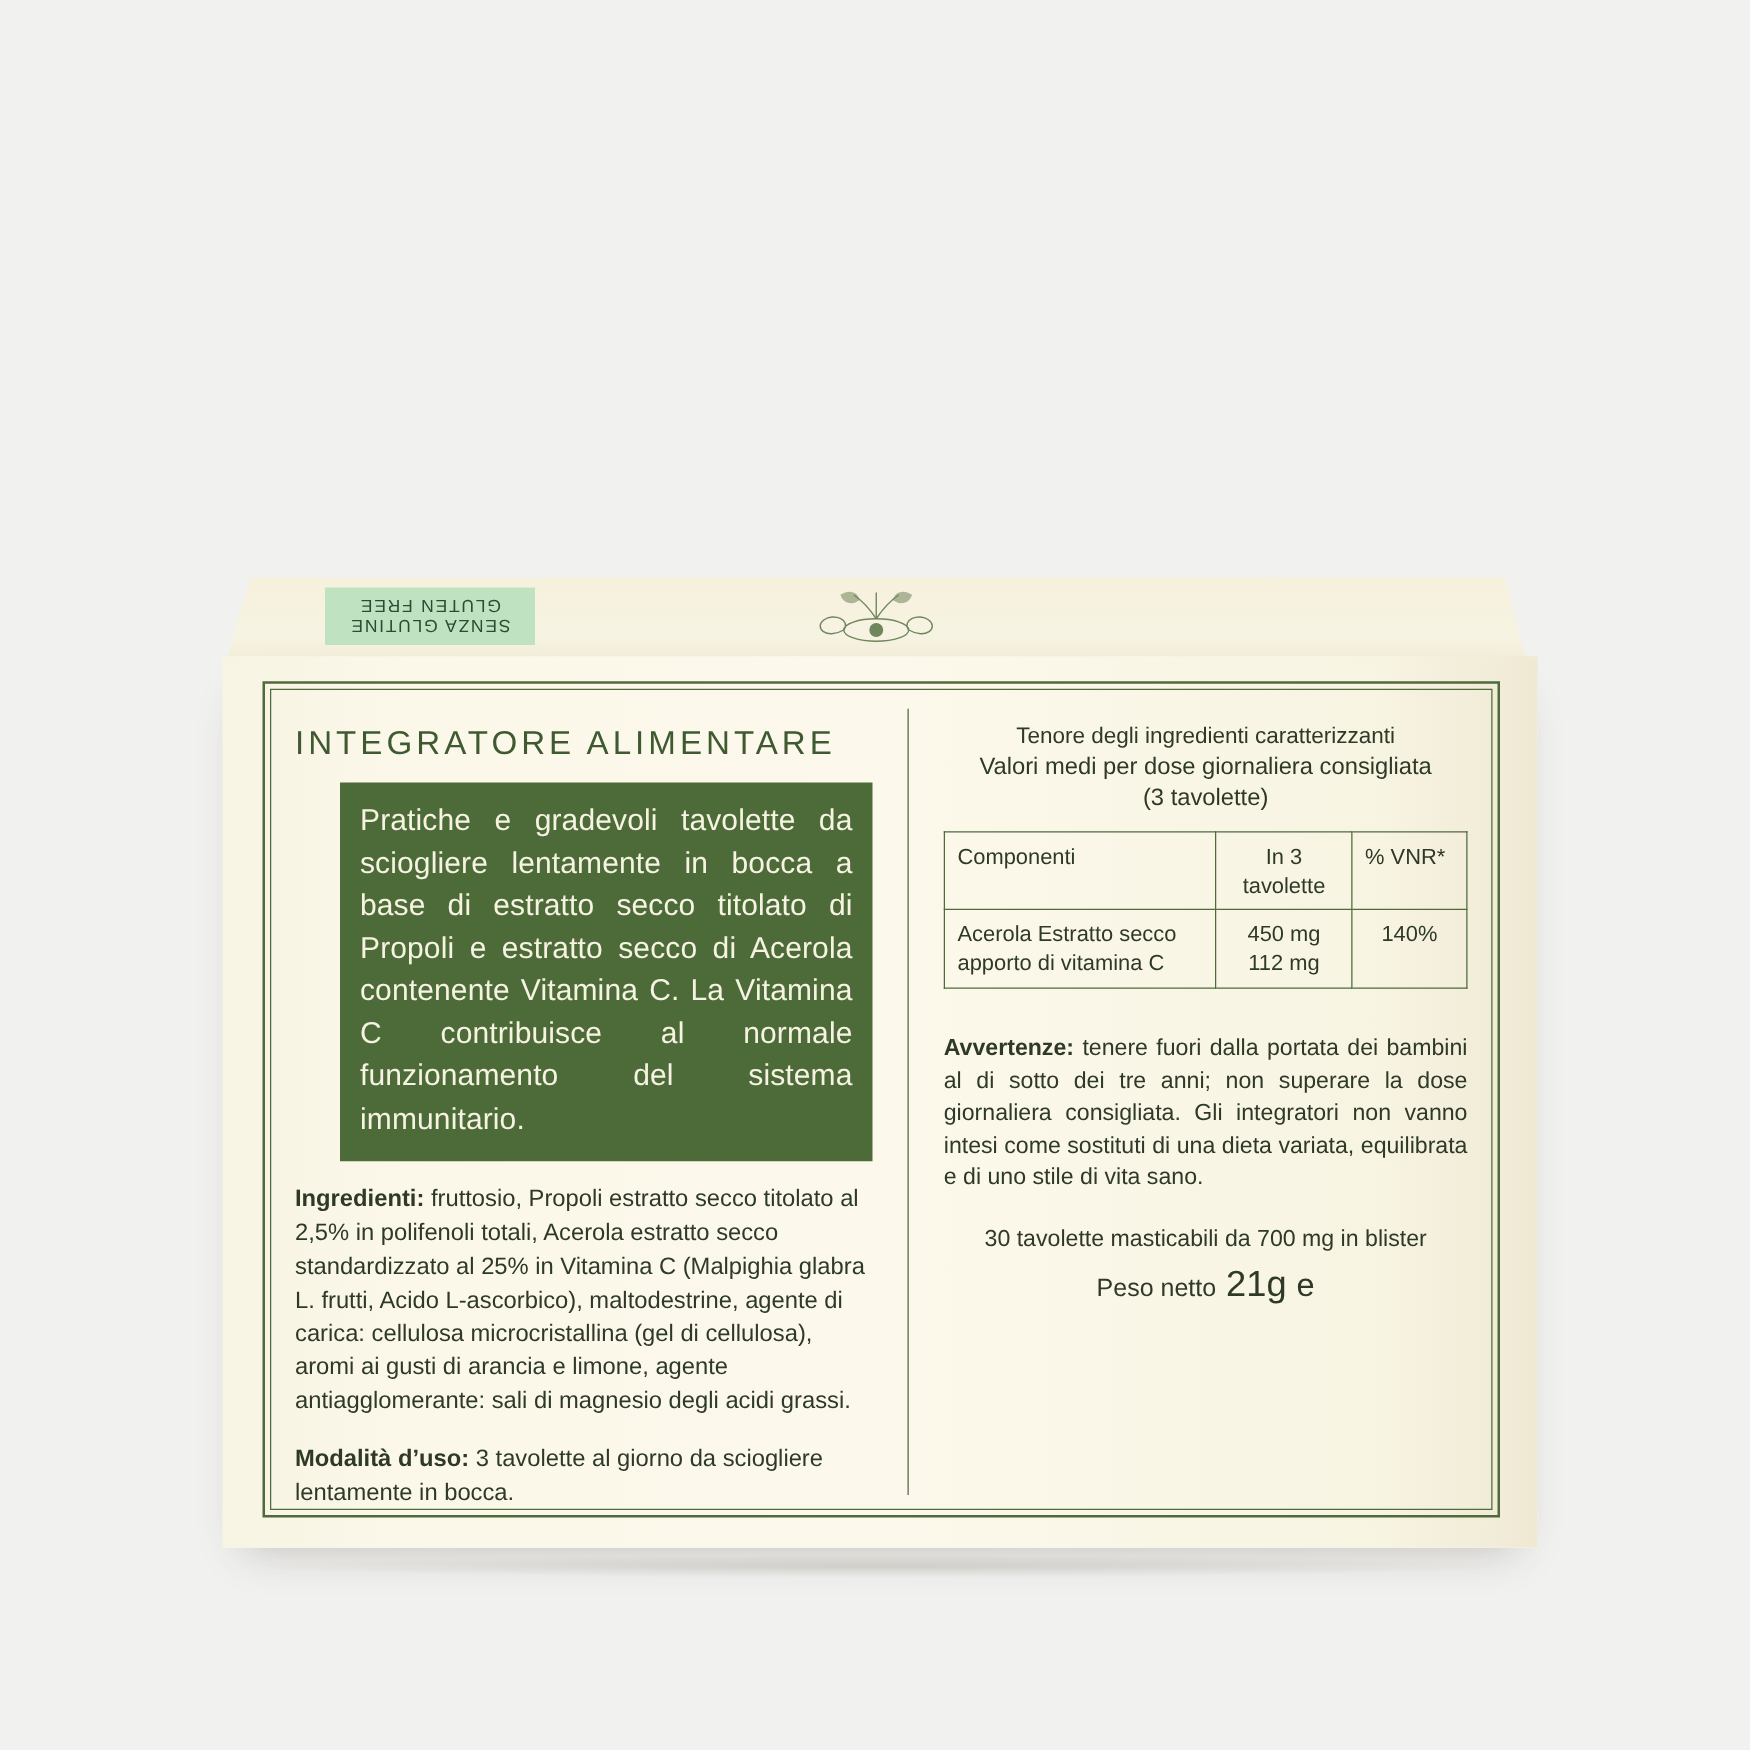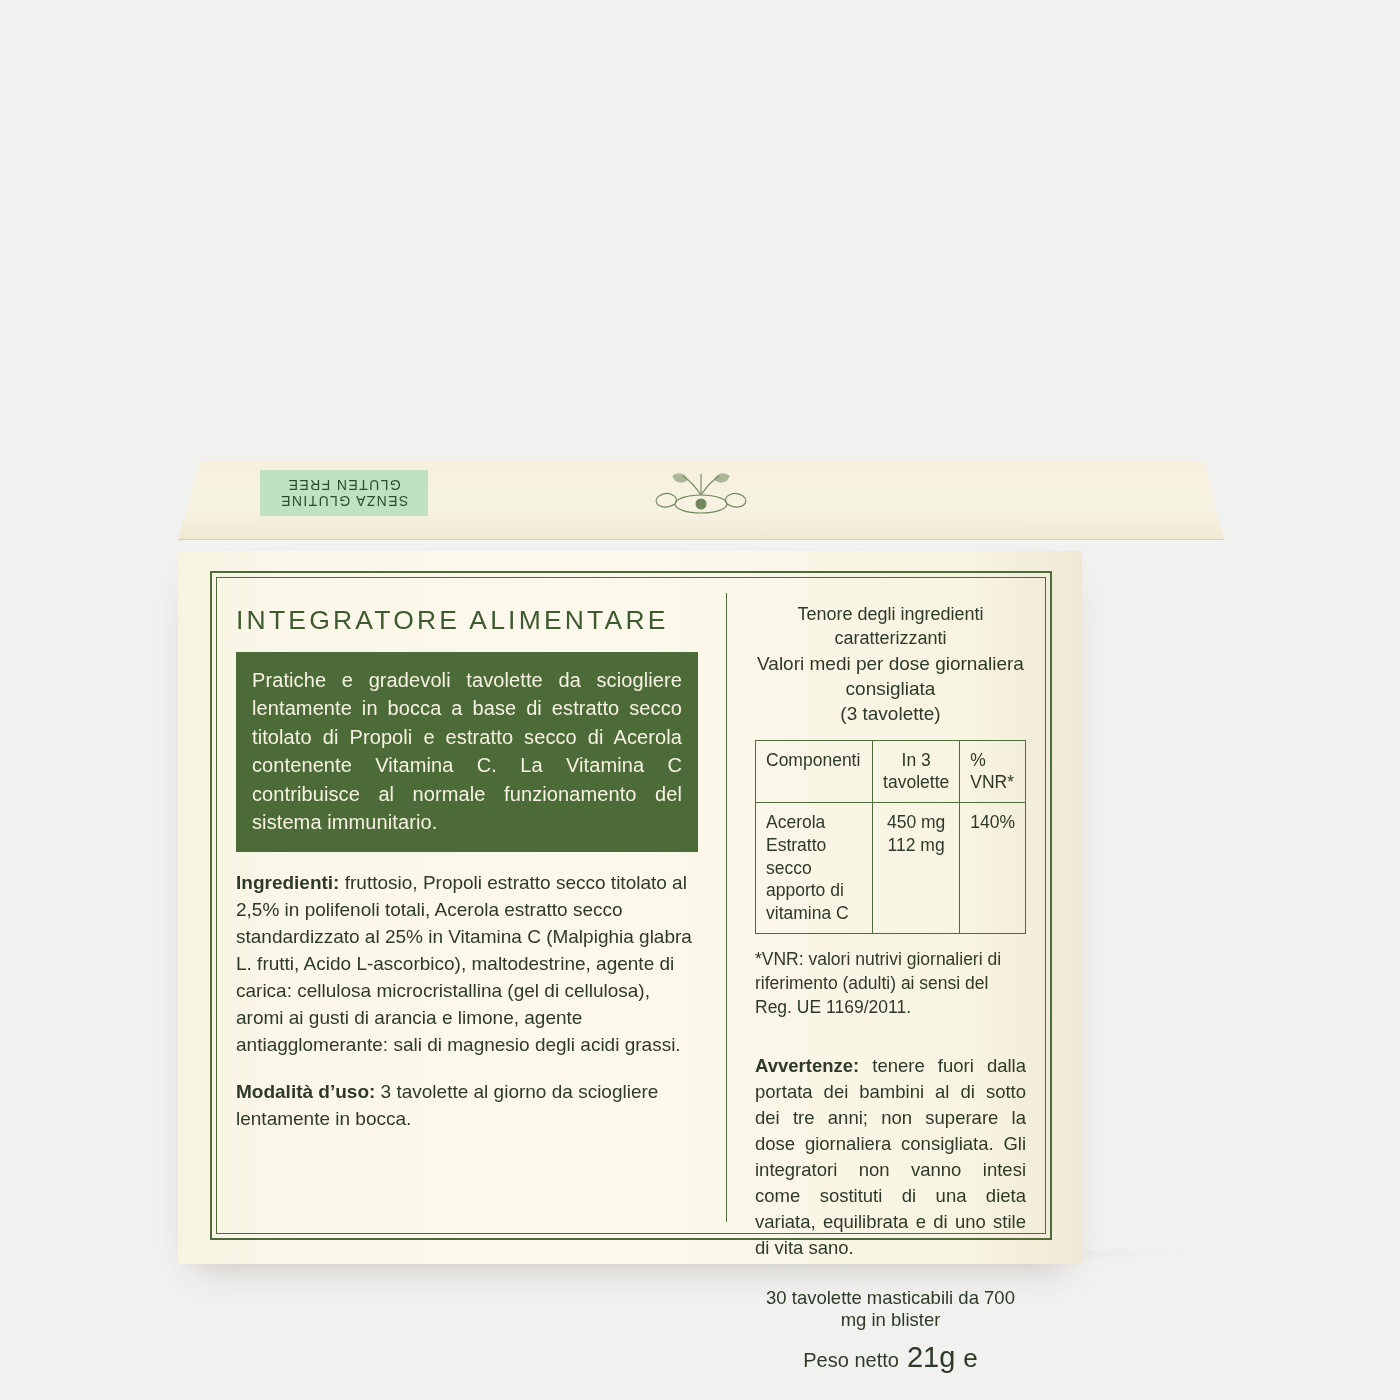--- a/index.html
+++ b/index.html
@@ -70,22 +70,22 @@
     transform: translateX(-50%) rotate(180deg);
     width: 120px;
     height: 56px;
     opacity: 0.8;
   }
 
   
   .box-front {
     position: absolute;
     left: 0;
-    top: 89px;
-    width: 904px;
+    top: 63px;
+    width: 1052px;
     height: 713px;
     background: linear-gradient(to right, #f8f4e3 0%, #fbf8ea 14%, #fcf9ec 50%, #f8f4e2 88%, #efe9d4 100%);
     box-shadow: 0 18px 34px -18px rgba(60,55,35,0.28);
   }
 
   
   .frame-outer {
     position: absolute;
     left: 32px;
     top: 20px;
@@ -133,24 +133,25 @@
     letter-spacing: 3.2px;
     color: #3f5a30;
     margin: 6px 0 16px 0;
     font-family: "Liberation Sans", sans-serif;
   }
 
   .green-panel {
     background: #4d6b38;
     color: #f6f3e2;
     padding: 14px 16px 16px 16px;
-    font-size: 20px;
+    font-size: 24px;
     line-height: 1.42;
     text-align: justify;
     letter-spacing: 0.1px;
+    margin-left: 36px;
   }
 
   .body-text {
     font-size: 19px;
     line-height: 1.42;
     color: #2e3a27;
     margin-top: 18px;
     text-align: left;
   }
   .body-text b, .lbl {
@@ -315,21 +316,20 @@
                 </td>
                 <td class="num">
                   <span>450 mg</span><br>
                   <span>112 mg</span>
                 </td>
                 <td class="num">140%</td>
               </tr>
             </tbody>
           </table>
 
-          <div class="note">*VNR: valori nutrivi giornalieri di riferimento (adulti) ai sensi del Reg. UE 1169/2011.</div>
 
           <div class="warn">
             <span class="lbl">Avvertenze:</span><span> tenere fuori dalla portata dei bambini al di sotto dei tre anni; non superare la dose giornaliera consigliata. Gli integratori non vanno intesi come sostituti di una dieta variata, equilibrata e di uno stile di vita sano.</span>
           </div>
 
           <div class="count">30 tavolette masticabili da 700 mg in blister</div>
 
           <div class="netw">
             <span class="lbl2">Peso netto</span>
             <span class="val">21g</span>

